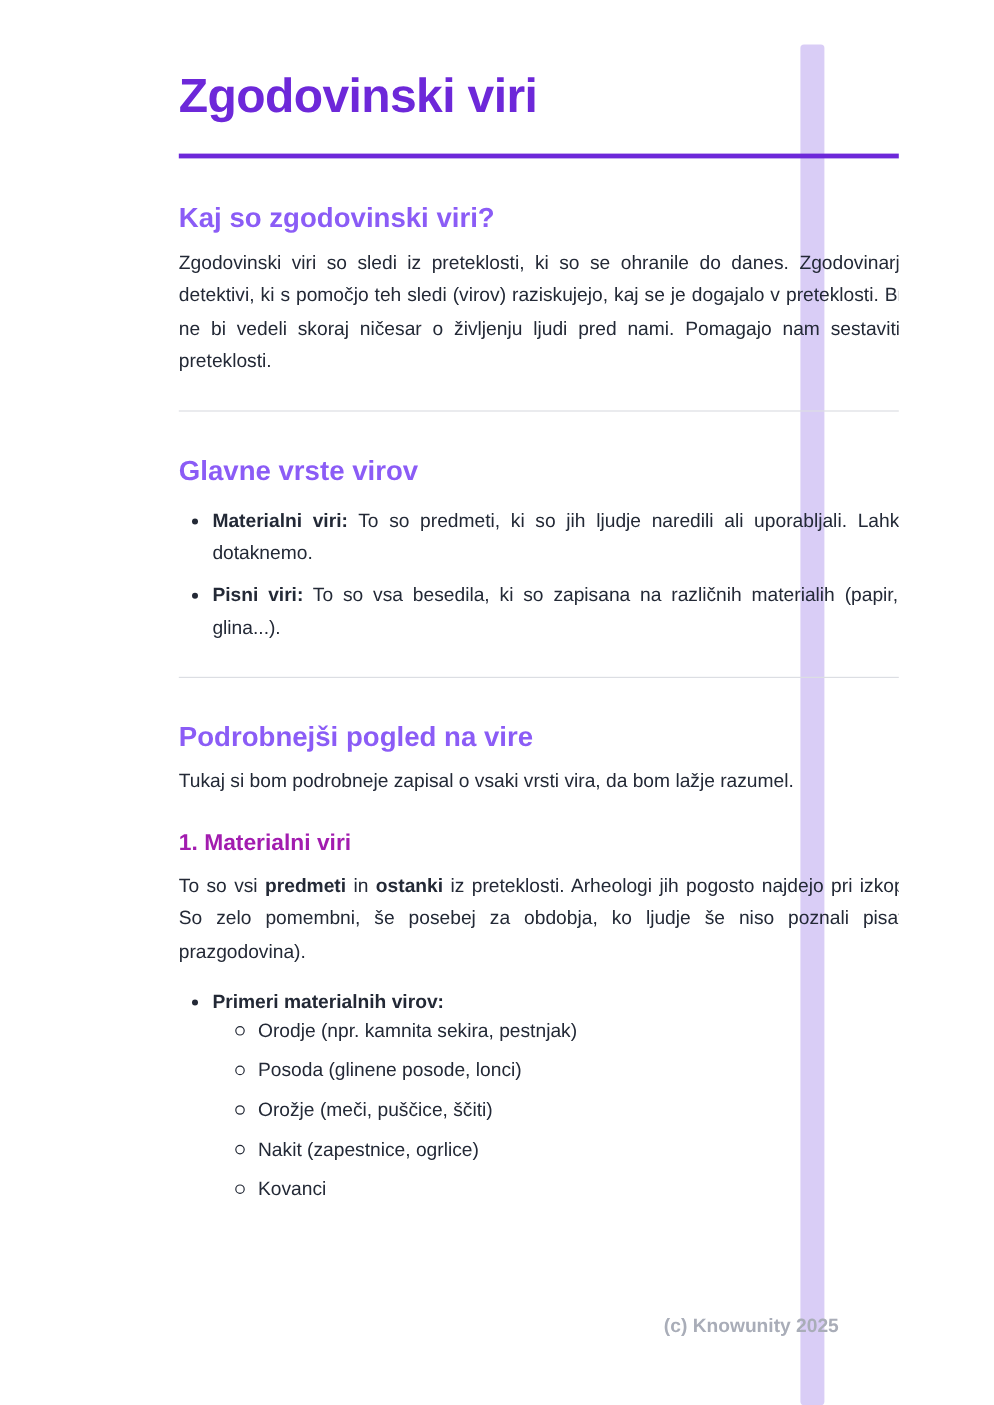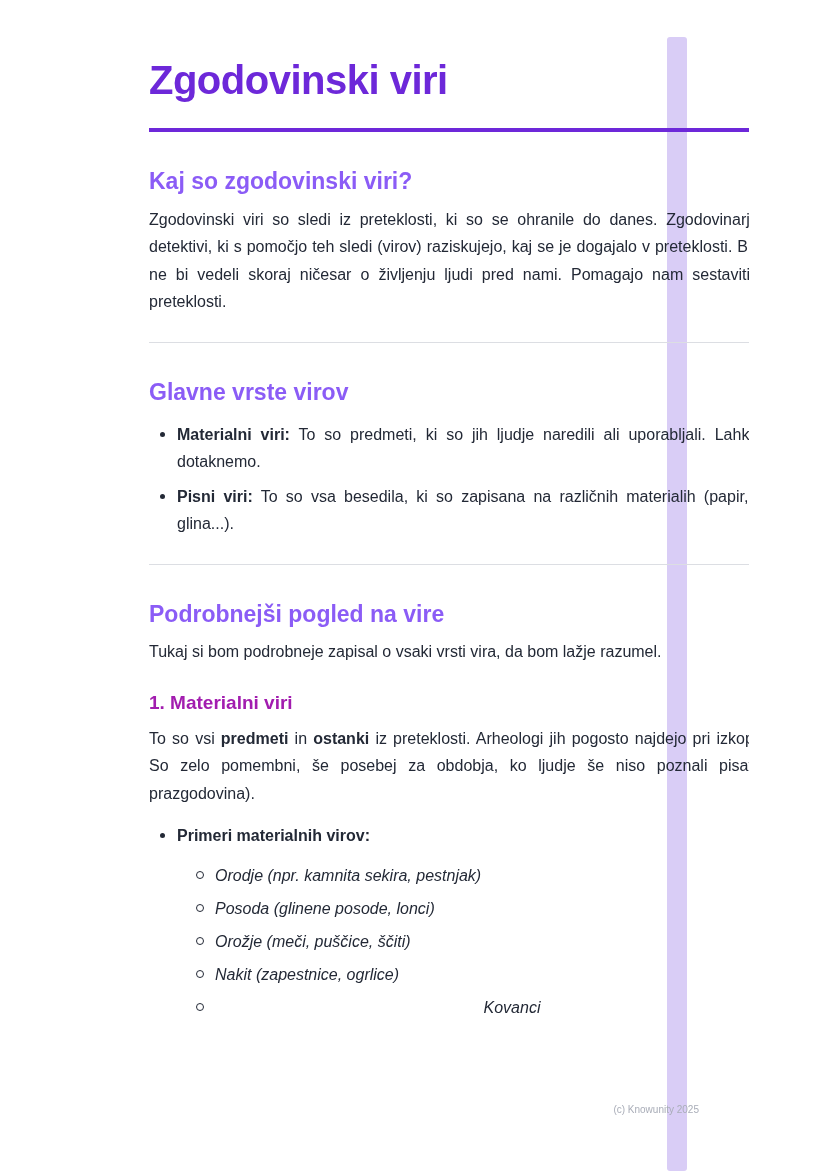--- a/index.html
+++ b/index.html
@@ -87,52 +87,52 @@
     content: "";
     position: absolute;
     left: 3px;
     top: 10px;
     width: 5px;
     height: 5px;
     border-radius: 50%;
     background: #232936;
   }
   .sub-list {
-    margin-top: 16px;
+    margin-top: 0;
     padding-left: 16px;
     text-align: left;
-    font-style: italic;
   }
   .sub-item {
     position: relative;
     padding-left: 22px;
     font-size: 16px;
     line-height: 1.25;
     margin-bottom: 13px;
     text-align: left;
   }
-  .sub-item:last-child { margin-bottom: 0; text-align: center; }
+  .sub-item:last-child { margin-bottom: 0; }
   .sub-item::before {
     content: "";
     position: absolute;
     left: 3px;
     top: 5px;
     width: 6px;
     height: 6px;
     border-radius: 50%;
     border: 1.5px solid #232936;
     background: transparent;
   }
   .footer-note {
     position: absolute;
     right: 50px;
     bottom: 56px;
-    font-size: 10px;
+    font-size: 16px;
     color: #a9adb8;
     z-index: 2;
+    font-weight: bold;
   }
   strong { font-weight: bold; }
 </style>
 </head>
 <body>
 
 <div class="page">
 
   <div class="accent-stripe"></div>
 

